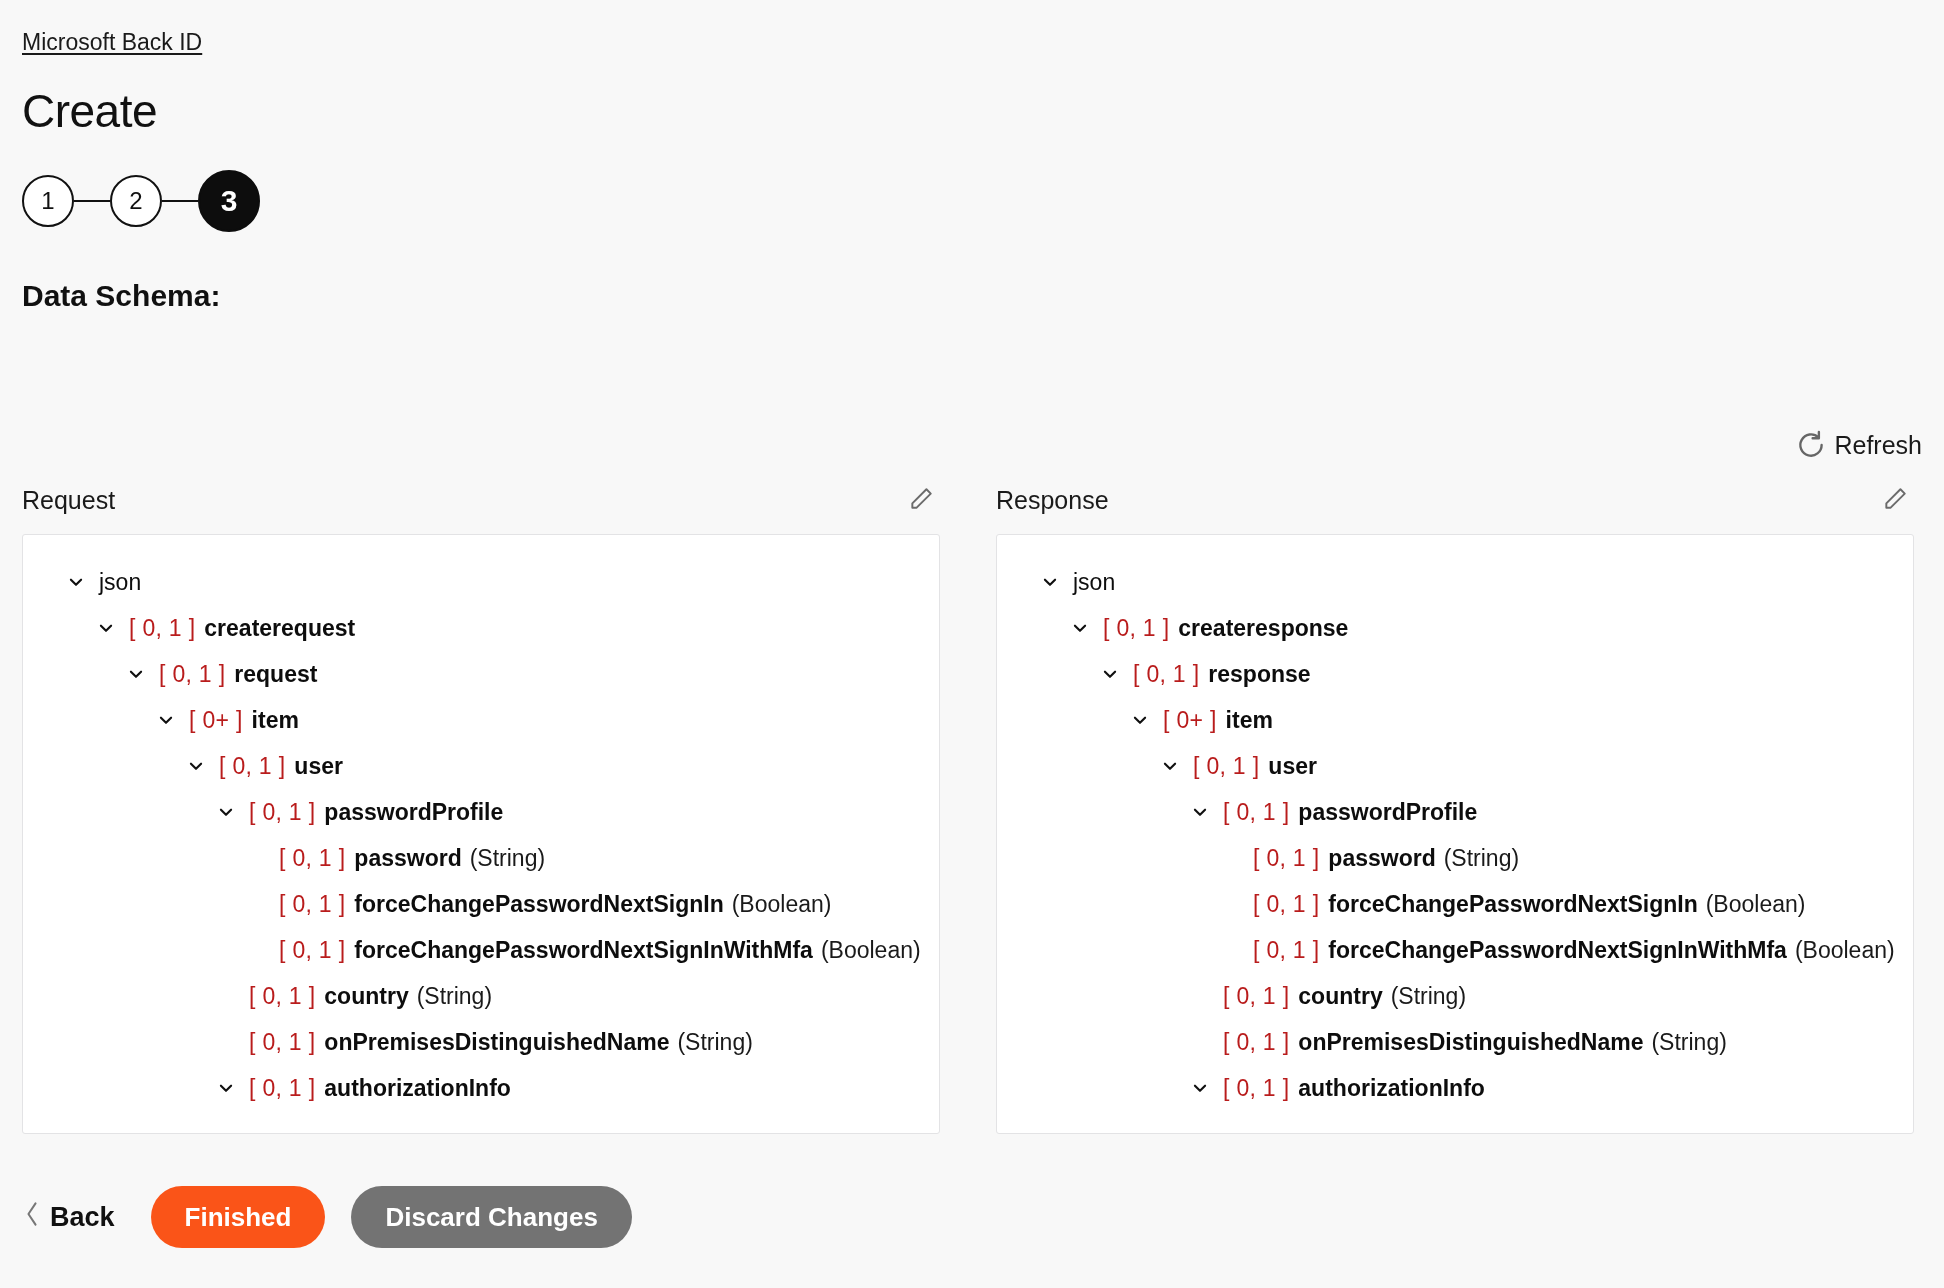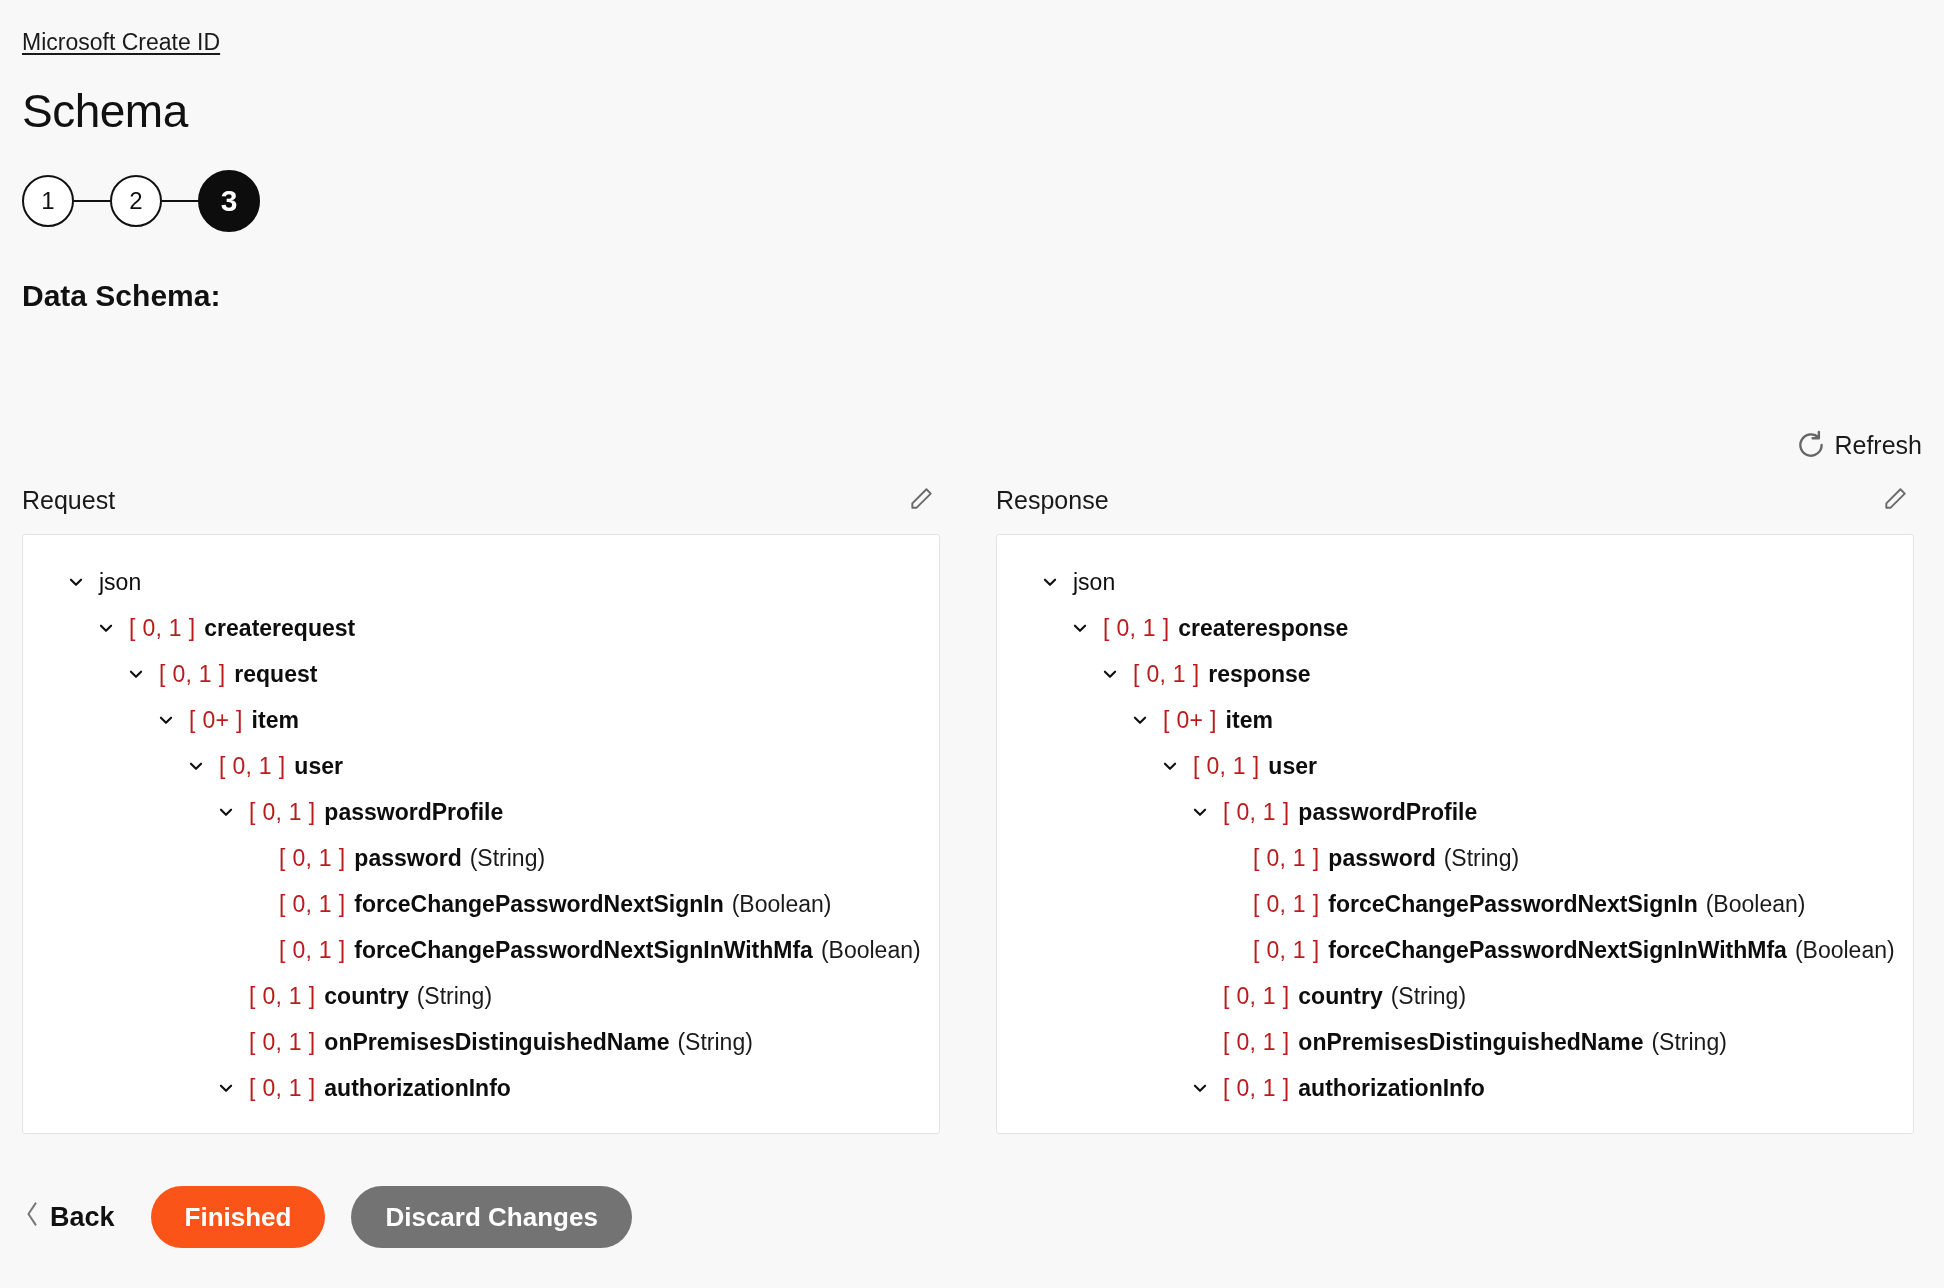--- a/index.html
+++ b/index.html
@@ -233,24 +233,24 @@
   }
   .btn-primary { background: #fa5418; }
   .btn-secondary { background: #737373; }
 </style>
 </head>
 <body>
 
 <div class="page">
 
   <div class="breadcrumb">
-    <a>Microsoft Create ID</a>
+    <a>Microsoft Back ID</a>
   </div>
 
-  <h1 class="page-title">Schema</h1>
+  <h1 class="page-title">Create</h1>
 
   <div class="stepper" id="stepper">
       <div class="step">1</div>
       <div class="step-line"></div>
       <div class="step">2</div>
       <div class="step-line"></div>
       <div class="step active">3</div>
     </div>
 
   <h2 class="section-title">Data Schema:</h2>

